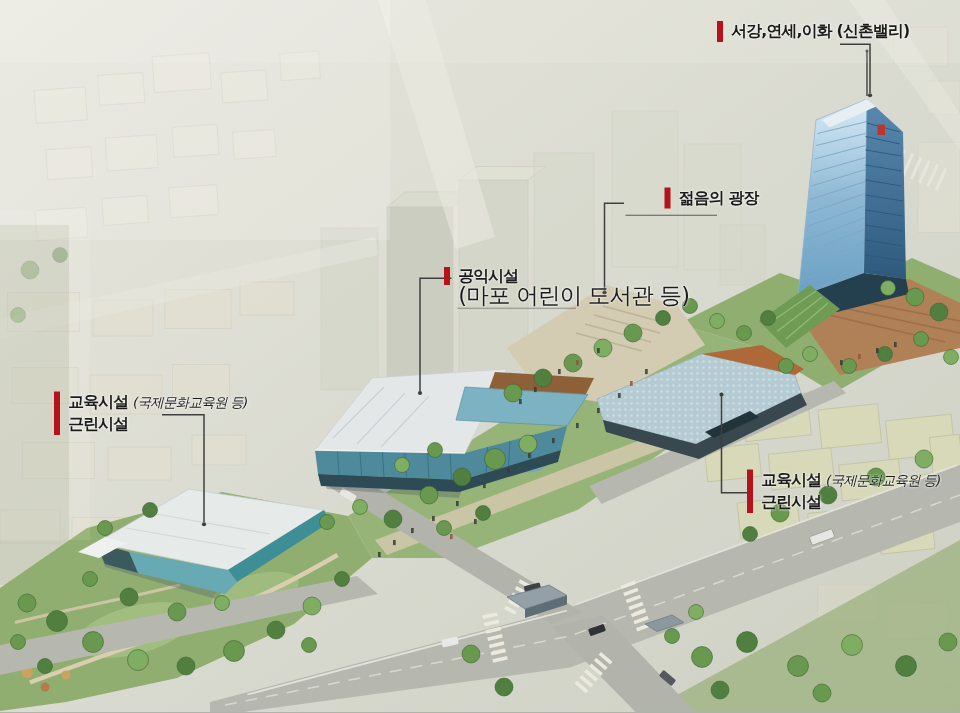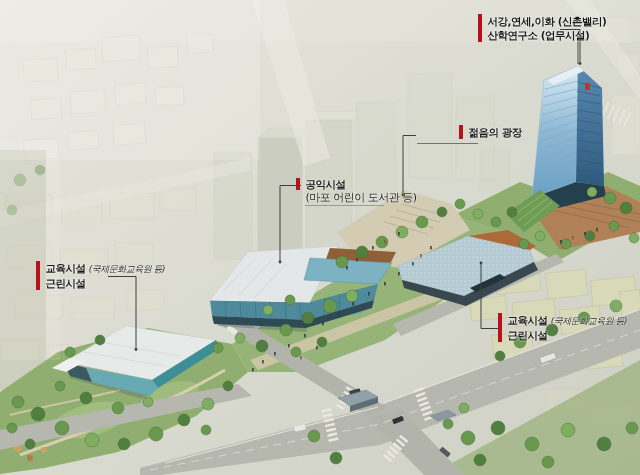--- a/index.html
+++ b/index.html
@@ -11,21 +11,21 @@
   #scene{position:absolute;left:0;top:0;}
   .callout{
     position:absolute;display:flex;gap:6px;align-items:stretch;
     color:#1b1b1b;white-space:nowrap;z-index:5;
     text-shadow:0 0 2px rgba(255,255,255,.85),0 0 1px rgba(255,255,255,.9);
   }
   .callout .bar{width:3.5px;background:#b5121b;display:block;flex:0 0 3.5px;}
   .callout .lines{display:flex;flex-direction:column;}
   .callout .l1,.callout .l2{font-size:10.5px;font-weight:bold;line-height:14px;letter-spacing:-0.5px;}
   .callout .sub{font-size:9px;font-weight:normal;letter-spacing:-0.5px;font-style:italic;}
-  .callout.public .l2{font-size:11px;font-weight:normal;line-height:13px;}
+  .callout.public .l2{font-size:15px;font-weight:normal;line-height:13px;}
   .callout.public .bar{height:12px;align-self:flex-start;margin-top:1px;}
 </style>
 </head>
 <body>
 
 <div id="stage">
 
 <svg id="scene" width="640" height="475" viewBox="0 0 640 475">
   <defs>
     <linearGradient id="bg" x1="0" y1="0" x2="1" y2="1">
@@ -400,25 +400,24 @@
     <circle cx="136" cy="349.5" r="1.4" fill="#3f3f3f" stroke="none"></circle>
     <polyline points="498,328.5 481,328.5 481,264"></polyline>
     <circle cx="481" cy="263" r="1.4" fill="#3f3f3f" stroke="none"></circle>
   </g>
 </svg>
 
 <div class="callout" style="left:478px;top:14px;">
   <span class="bar"></span>
   <div class="lines">
     <div class="l1">서강,연세,이화 (신촌밸리)</div>
-    <div class="l2">산학연구소 (업무시설)</div>
   </div>
 </div>
 
-<div class="callout" style="left:420px;top:125px;padding-left:39px;">
+<div class="callout" style="left:404px;top:125px;padding-left:39px;">
   <span class="bar"></span>
   <div class="lines">
     <div class="l1">젊음의 광장</div>
   </div>
 </div>
 
 <div class="callout public" style="left:296px;top:177px;">
   <span class="bar"></span>
   <div class="lines">
     <div class="l1">공익시설</div>

